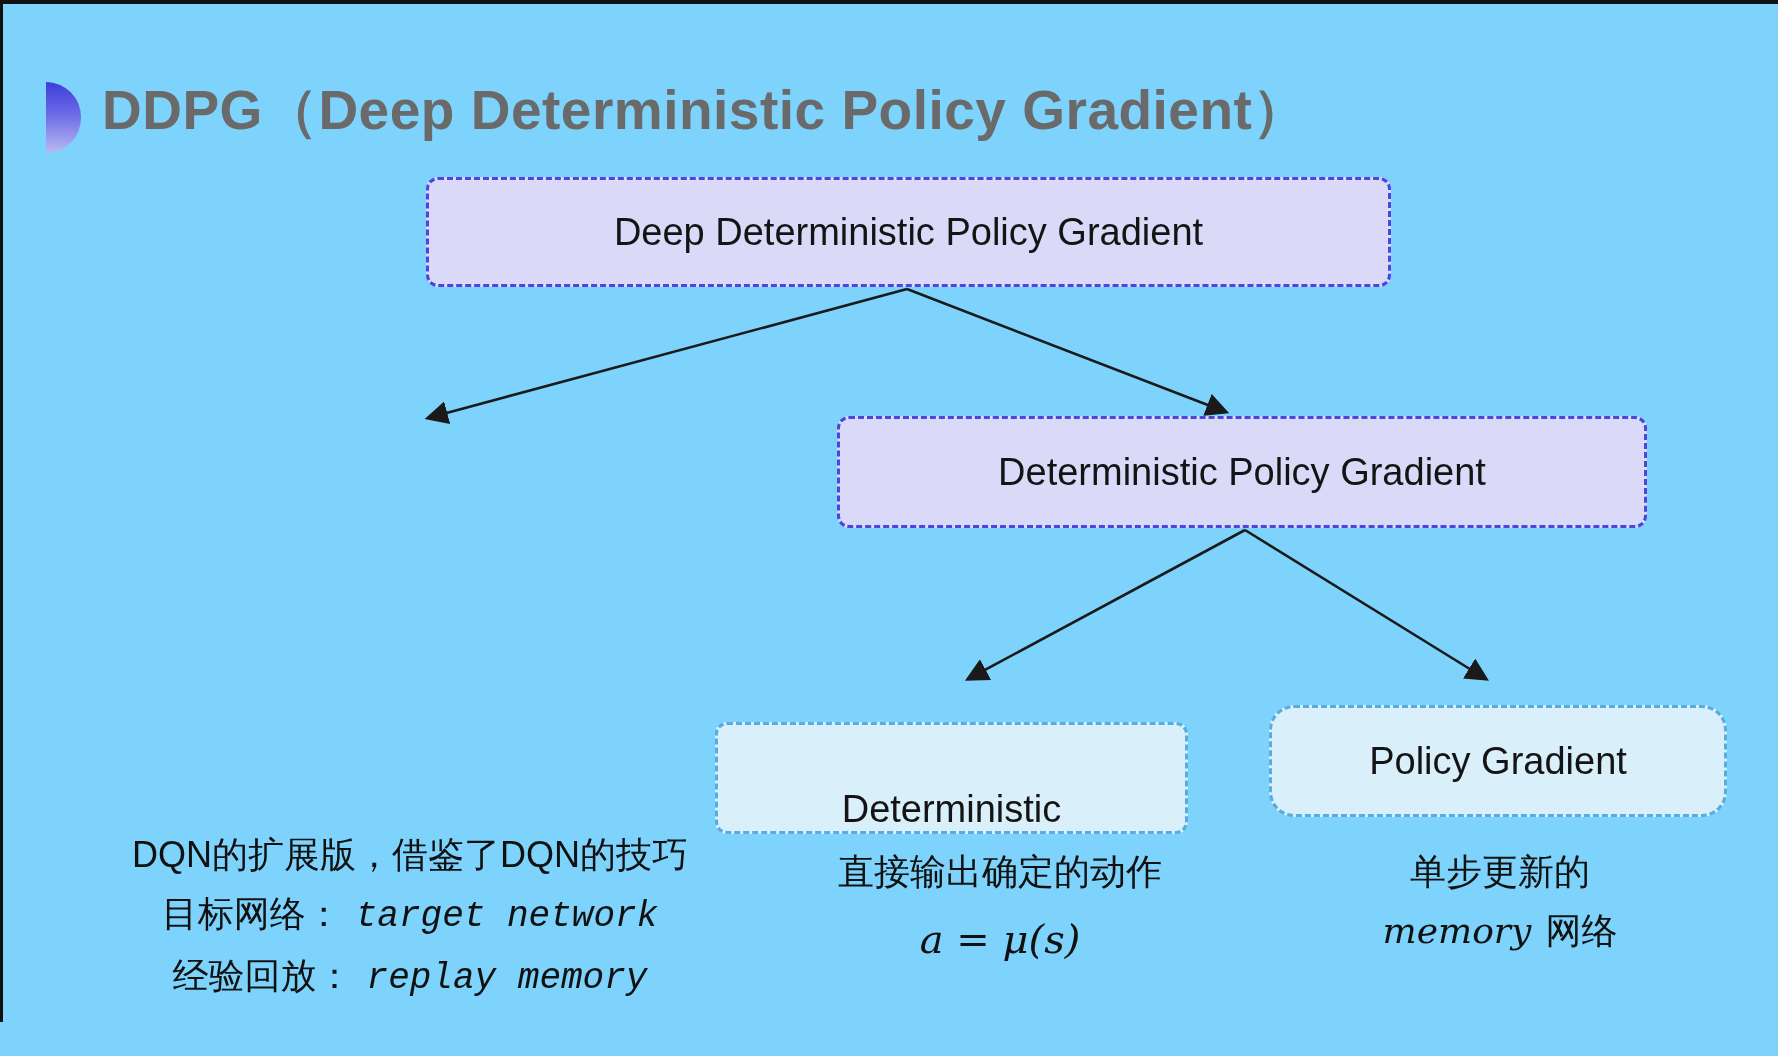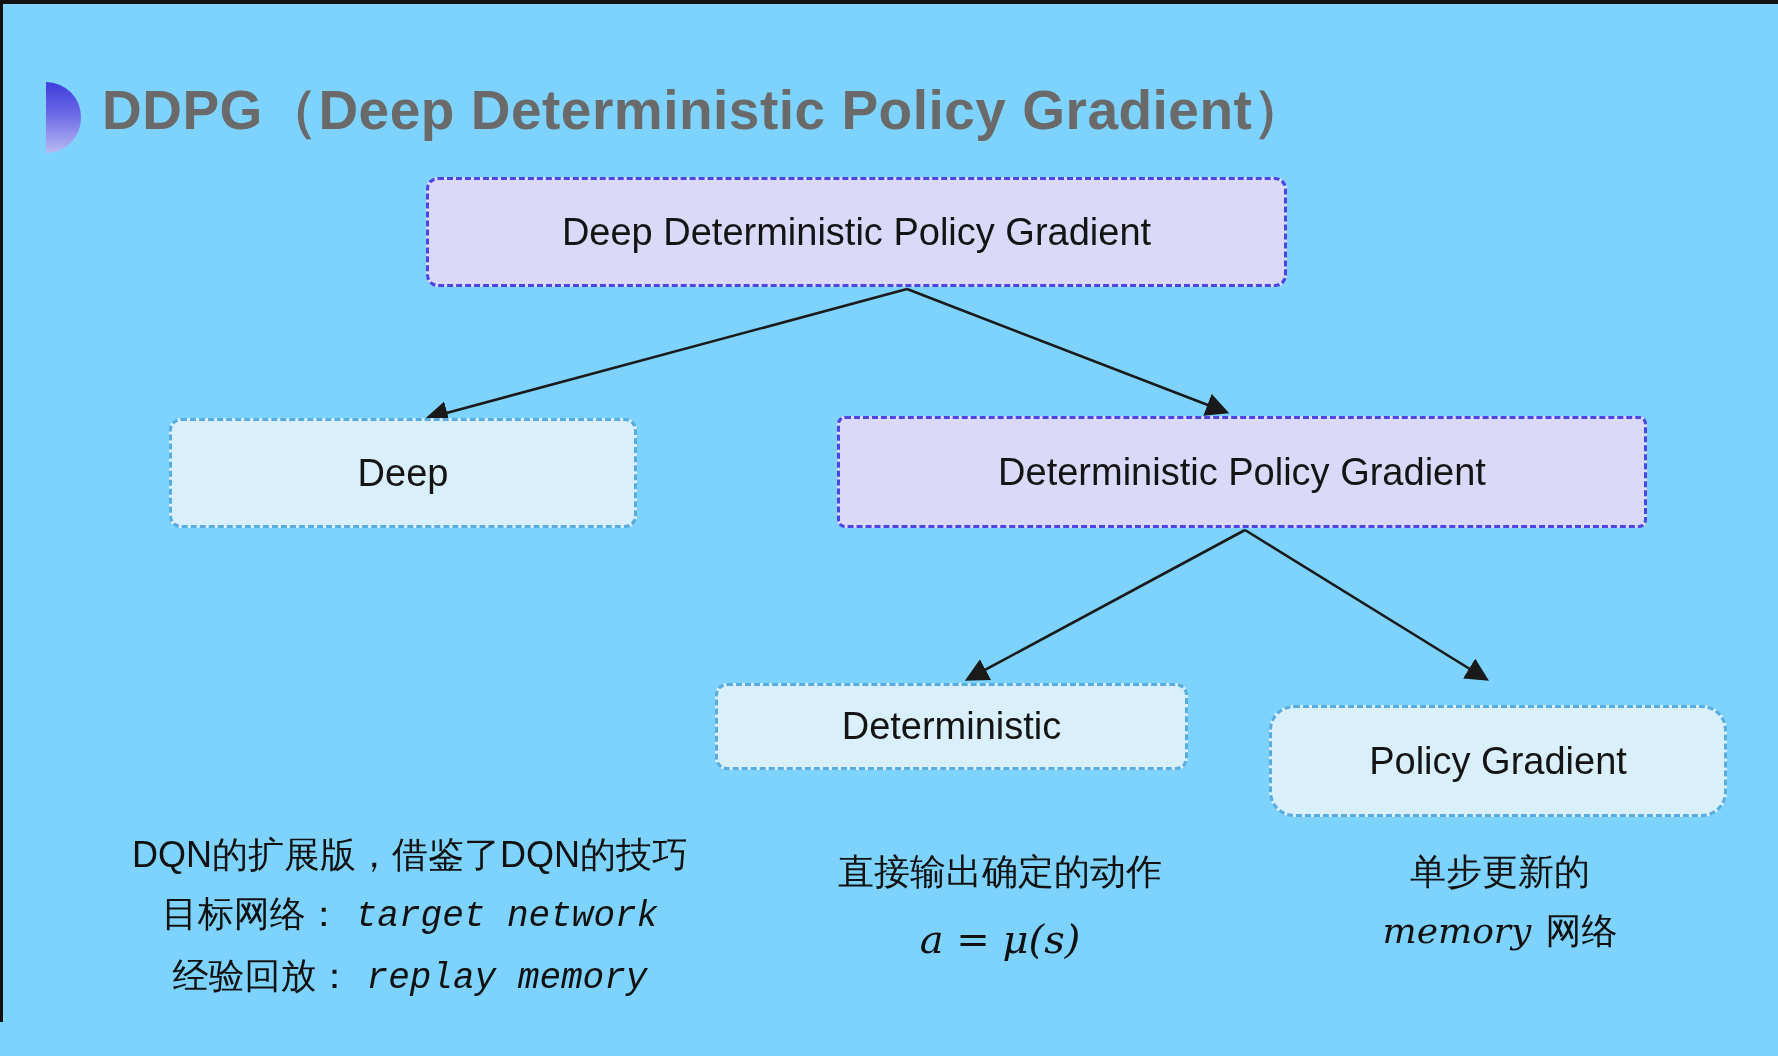--- a/index.html
+++ b/index.html
@@ -33,24 +33,24 @@
     position: absolute;
     display: flex; align-items: center; justify-content: center;
     border-radius: 12px;
     font-size: 38px; font-weight: 500; color: #141414;
     box-sizing: border-box;
     white-space: nowrap;
   }
   .node.purple { background: #dbd9f8; border: 3px dashed #4b45e1; }
   .node.cyan   { background: #d9effa; border: 3px dashed #57ace0; }
 
-  #node-root          { left: 426px;  top: 177px; width: 861px; height: 110px; }
+  #node-root          { left: 426px;  top: 177px; width: 965px; height: 110px; }
   #node-deep          { left: 169px;  top: 418px; width: 468px; height: 110px; }
-  #node-dpg           { left: 837px;  top: 416px; width: 810px; height: 112px; border-radius: 8px; }
-  #node-deterministic { left: 715px;  top: 683px; width: 473px; height: 87px; }
+  #node-dpg           { left: 837px;  top: 416px; width: 810px; height: 112px; }
+  #node-deterministic { left: 715px;  top: 722px; width: 473px; height: 112px; align-items: flex-end; }
   #node-policy-grad   { left: 1269px; top: 705px; width: 458px; height: 112px; border-radius: 25px; }
 
   
   #arrows {
     position: absolute; left: 0; top: 0;
     width: 1778px; height: 1056px;
     pointer-events: none;
   }
 
   
@@ -95,23 +95,20 @@
     </defs>
     <line x1="907" y1="289" x2="428" y2="418" stroke="#1a1a1a" stroke-width="2.6" marker-end="url(#arrhead)"></line>
     <line x1="907" y1="289" x2="1226" y2="412" stroke="#1a1a1a" stroke-width="2.6" marker-end="url(#arrhead)"></line>
     <line x1="1245" y1="530" x2="968" y2="679" stroke="#1a1a1a" stroke-width="2.6" marker-end="url(#arrhead)"></line>
     <line x1="1245" y1="530" x2="1486" y2="679" stroke="#1a1a1a" stroke-width="2.6" marker-end="url(#arrhead)"></line>
   </svg>
 
   <div id="node-root" class="node purple">
     <span>Deep Deterministic Policy Gradient</span>
   </div>
-  <div id="node-deep" class="node cyan">
-    <span>Deep</span>
-  </div>
   <div id="node-dpg" class="node purple">
     <span>Deterministic Policy Gradient</span>
   </div>
   <div id="node-deterministic" class="node cyan">
     <span>Deterministic</span>
   </div>
   <div id="node-policy-grad" class="node cyan">
     <span>Policy Gradient</span>
   </div>
 

